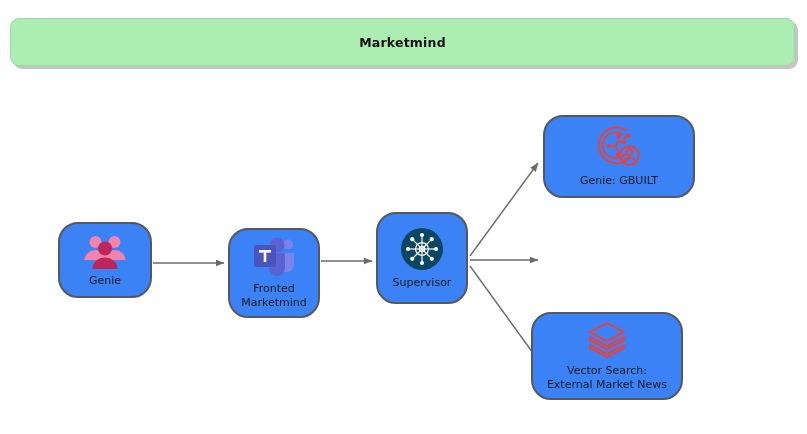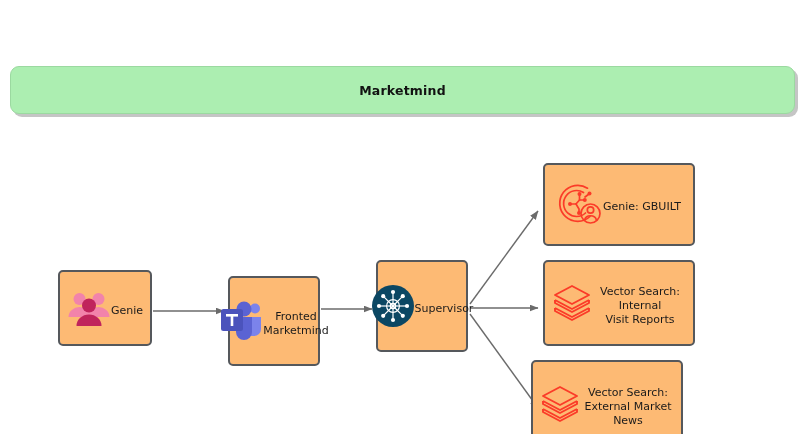--- a/index.html
+++ b/index.html
@@ -13,21 +13,20 @@
     height: 434px;
     position: relative;
     overflow: hidden;
     font-family: "DejaVu Sans", sans-serif;
   }
   #canvas {
     position: absolute;
     inset: 0;
     width: 807px;
     height: 329px;
-    margin-top: 48px;
   }
 
   
   .banner {
     position: absolute;
     left: 10px;
     top: 18px;
     width: 785px;
     height: 48px;
     box-sizing: border-box;
@@ -54,24 +53,25 @@
     top: 0;
     width: 807px;
     height: 434px;
     pointer-events: none;
   }
 
   
   .node {
     position: absolute;
     box-sizing: border-box;
-    background: #fdba74;
+    background: #3b82f6;
     border: 2px solid #55585c;
-    border-radius: 5px;
+    border-radius: 20px;
     display: flex;
+    flex-direction: column;
     align-items: center;
     justify-content: center;
     text-align: center;
     padding: 4px 6px;
   }
   .node-label {
     font-family: "DejaVu Sans", sans-serif;
     font-size: 11px;
     line-height: 14px;
     color: #1b1b1b;
@@ -218,45 +218,30 @@
         <g stroke="#fb3b28" stroke-width="1.7" fill="none">
           <circle cx="33.5" cy="30.5" r="9.5"></circle>
           <circle cx="33.5" cy="27" r="3.2"></circle>
           <path d="M27.6 37 a6 5.2 0 0 1 11.8 0"></path>
         </g>
       </svg>
     </span>
     <span class="node-label">Genie: GBUILT</span>
   </div>
 
-  <div class="node" id="node-vs-internal">
+
+  <div class="node" id="node-vs-external">
     <span class="node-icon">
       <svg width="42" height="38" viewBox="0 0 42 38" xmlns="http://www.w3.org/2000/svg">
         <g stroke="#fb3b28" stroke-width="1.9" fill="none" stroke-linejoin="round">
           <path d="M21 2 L38 11 L21 20 L4 11 Z"></path>
           <path d="M4 16 L21 25 L38 16"></path>
           <path d="M4 16 L4 19 L21 28 L38 19 L38 16"></path>
           <path d="M4 24 L21 33 L38 24"></path>
           <path d="M4 24 L4 27 L21 36 L38 27 L38 24"></path>
         </g>
       </svg>
     </span>
-    <span class="node-label">Vector Search: Internal
-Visit Reports</span>
-  </div>
-
-  <div class="node" id="node-vs-external">
-    <span class="node-icon">
-      <svg width="42" height="38" viewBox="0 0 42 38" xmlns="http://www.w3.org/2000/svg">
-        <g stroke="#fb3b28" stroke-width="1.9" fill="none" stroke-linejoin="round">
-          <path d="M21 2 L38 11 L21 20 L4 11 Z"></path>
-          <path d="M4 16 L21 25 L38 16"></path>
-          <path d="M4 16 L4 19 L21 28 L38 19 L38 16"></path>
-          <path d="M4 24 L21 33 L38 24"></path>
-          <path d="M4 24 L4 27 L21 36 L38 27 L38 24"></path>
-        </g>
-      </svg>
-    </span>
     <span class="node-label">Vector Search:
 External Market News</span>
   </div>
 
 </div>
 
 </body></html>

